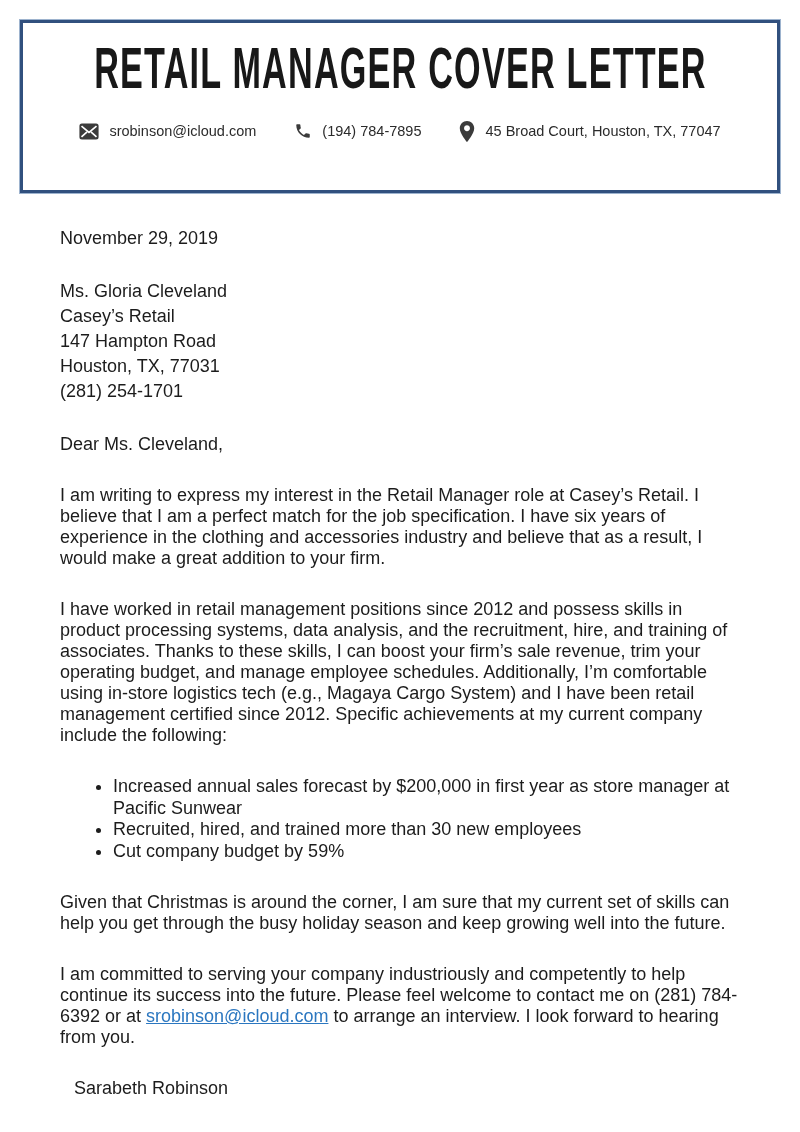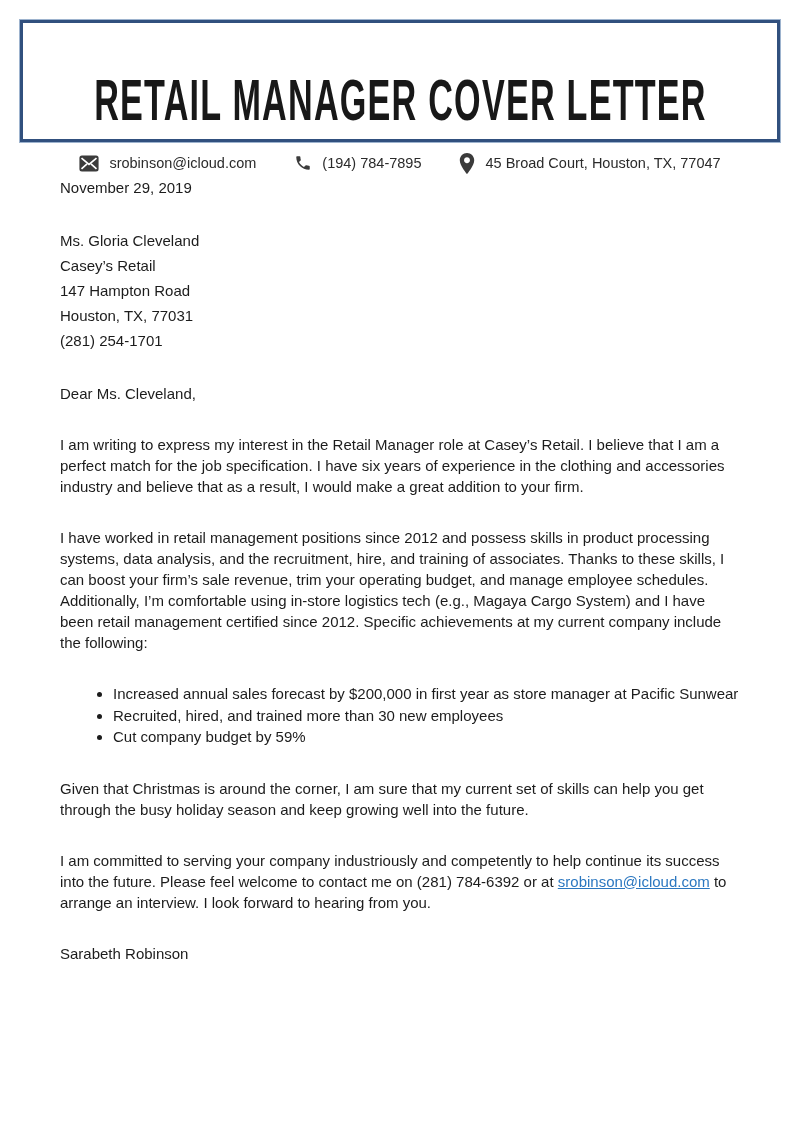--- a/index.html
+++ b/index.html
@@ -10,28 +10,28 @@
     color: #1c1c1c;
   }
   .page {
     width: 800px;
     height: 1132px;
     background: #ffffff;
     overflow: hidden;
   }
   .header-box {
     margin: 20px 20px 0 20px;
-    height: 122px;
+    height: 173px;
     border: 3px solid #31507e;
     box-shadow: 0 0 0 1px #9db3ce;
     background: #ffffff;
     display: flex;
     flex-direction: column;
     align-items: center;
-    padding-top: 48px;
+    padding-top: 16px;
   }
   .title {
     margin: 0;
     font-size: 57px;
     font-weight: 700;
     line-height: 1.05;
     letter-spacing: 2px;
     color: #181818;
     white-space: nowrap;
     transform: scaleX(0.60);
@@ -47,38 +47,38 @@
     display: flex;
     align-items: center;
     gap: 10px;
     font-size: 14.5px;
     color: #2b2b2b;
   }
   .icon { display: inline-flex; }
   .icon svg { display: block; }
   .letter-body {
     padding: 35px 60px 0 60px;
-    font-size: 15px;
+    font-size: 18px;
     line-height: 21px;
     color: #1c1c1c;
   }
   .para { margin: 0 0 30px 0; }
   .recipient-block div { line-height: 25px; }
   .bullets {
     margin: 0 0 30px 0;
     padding-left: 53px;
     list-style: disc outside;
   }
   .bullets li { line-height: 21.5px; }
   .email-link {
     color: #2b77c0;
     text-decoration: underline;
     cursor: pointer;
   }
-  .signature { margin: 0; }
+  .signature { margin: 14px; }
 </style>
 </head>
 <body>
 
 <div class="page">
 
   <header class="header-box">
     <h1 class="title">RETAIL MANAGER COVER LETTER</h1>
     <div class="contact-row">
 

